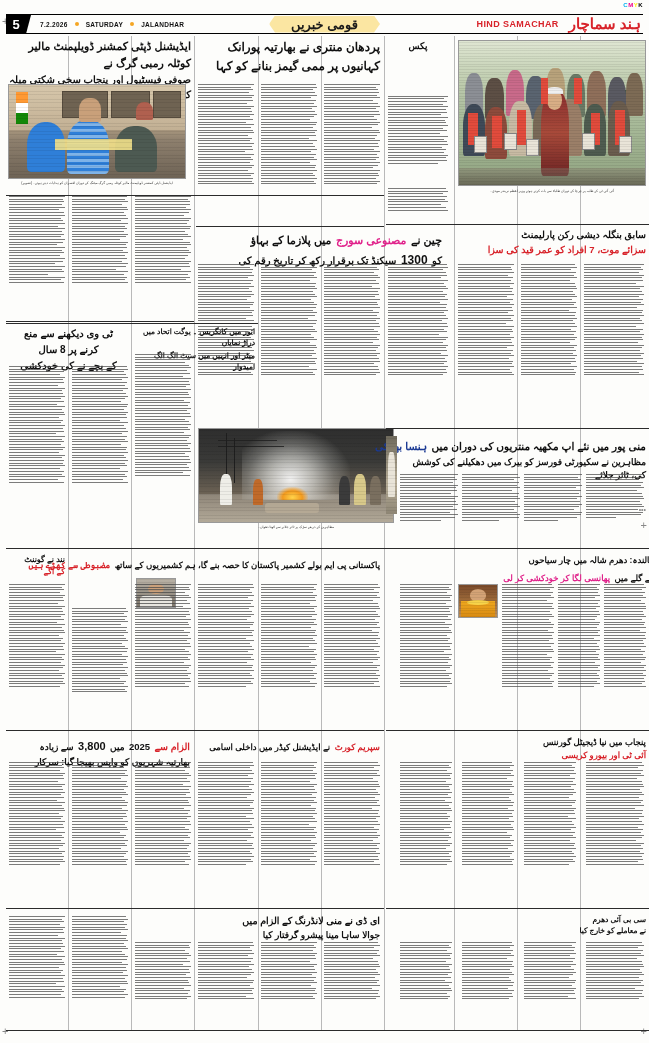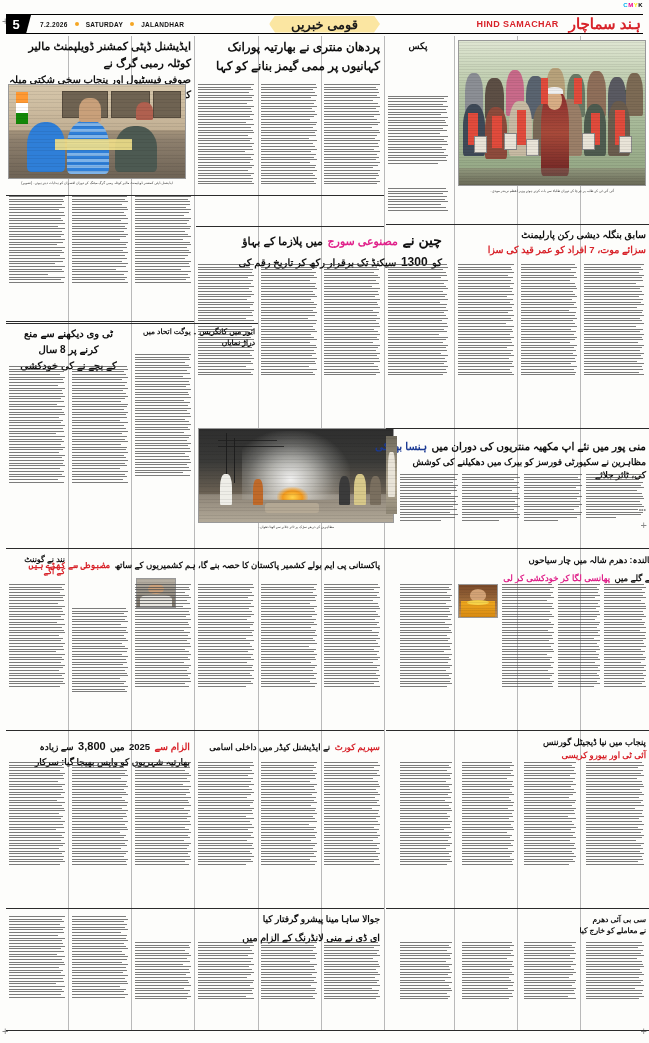--- a/index.html
+++ b/index.html
@@ -574,21 +574,21 @@
         <div class="ln" style="width:100%"></div>
     </div>
 
     <div class="section-rule" style="left:0; top:159px; width:378px;"></div>
     <div class="section-rule" style="left:380px; top:188px; width:269px;"></div>
     <div class="section-rule" style="left:0; top:285px; width:188px;"></div>
     <div class="section-rule" style="left:190px; top:190px; width:188px;"></div>
 
     <div style="position:absolute; left:190px; top:192px; width:250px;">
       <div style="direction:rtl; text-align:right; padding:2px 4px 0 4px; white-space:nowrap;">
-        <span class="hd" style="font-size:14px;margin-top:17px;">چین نے</span>
+        <span class="hd" style="font-size:11px;margin-top:17px;">چین نے</span>
         <span class="hd pink" style="font-size:11px;">مصنوعی سورج</span>
         <span class="hd" style="font-size:11px;">میں پلازما کے بہاؤ</span>
       </div>
       <div style="direction:rtl; text-align:right; padding:1px 4px 2px 4px; white-space:nowrap;">
         <span class="hd" style="font-size:10px;">کو</span>
         <span class="hd" style="font-size:12px;">1300</span>
         <span class="hd" style="font-size:10px;">سیکنڈ تک برقرار رکھ کر تاریخ رقم کی</span>
       </div>
     </div>
 
@@ -907,20 +907,21 @@
     </div>
 
     <div style="position:absolute; left:0; top:288px; width:125px;">
       <div class="hd" style="font-size:10px; padding:2px 3px 0 3px; text-align:center;">ٹی وی دیکھنے سے منع</div>
       <div class="hd" style="font-size:10px; padding:1px 3px 0 3px; text-align:center;">کرنے پر 8 سال</div>
       <div class="hd" style="font-size:10px; padding:1px 3px 2px 3px; text-align:center;">کے بچے نے کی خودکشی</div>
     </div>
 
     <div style="position:absolute; left:127px; top:288px; width:125px;">
       <div class="hd" style="font-size:7.5px; padding:2px 3px 0 3px;">اتور میں کانگریس ۔ یوگت اتحاد میں دراڑ نمایاں</div>
+      <div class="hd" style="font-size:7.5px; padding:1px 3px 2px 3px;">میٹر اور انہیں میں سیٹ الگ الگ امیدوار</div>
     </div>
 
     <div class="section-rule" style="left:0; top:287px; width:252px;"></div>
 
     <div class="textmass dense" style="position:absolute; left:3px; top:330px; width:56px; height:160px;">
       <div class="ln" style="width:100%"></div>
         <div class="ln" style="width:94%"></div>
         <div class="ln" style="width:98%"></div>
       <div class="ln" style="width:91%"></div>
         <div class="ln" style="width:100%"></div>
@@ -2051,22 +2052,22 @@
         <div class="ln" style="width:96%"></div>
       <div class="ln" style="width:98%"></div>
         <div class="ln" style="width:90%"></div>
         <div class="ln" style="width:100%"></div>
     </div>
 
     <div class="section-rule" style="left:0; top:872px; width:378px;"></div>
     <div class="section-rule" style="left:380px; top:872px; width:269px;"></div>
 
     <div style="position:absolute; left:127px; top:876px; width:251px;">
+      <div class="hd" style="font-size:9.5px; padding:2px 4px 0 4px;">ای ڈی نے منی لانڈرنگ کے الزام میں</div>
       <div class="hd" style="font-size:9px; padding:1px 4px 2px 4px;">جوالا ساہا مینا پیشرو گرفتار کیا</div>
-      <div class="hd" style="font-size:9.5px; padding:2px 4px 0 4px;">ای ڈی نے منی لانڈرنگ کے الزام میں</div>
     </div>
 
     <div style="position:absolute; left:392px; top:876px; width:252px;">
       <div class="hd" style="font-size:7.5px; padding:2px 4px 0 4px;">سی بی آئی دھرم</div>
       <div class="hd" style="font-size:7.5px; padding:0 4px 2px 4px;">نے معاملے کو خارج کیا</div>
     </div>
 
     <div class="textmass dense" style="position:absolute; left:3px; top:880px; width:56px; height:112px;">
       <div class="ln" style="width:100%"></div>
         <div class="ln" style="width:94%"></div>

